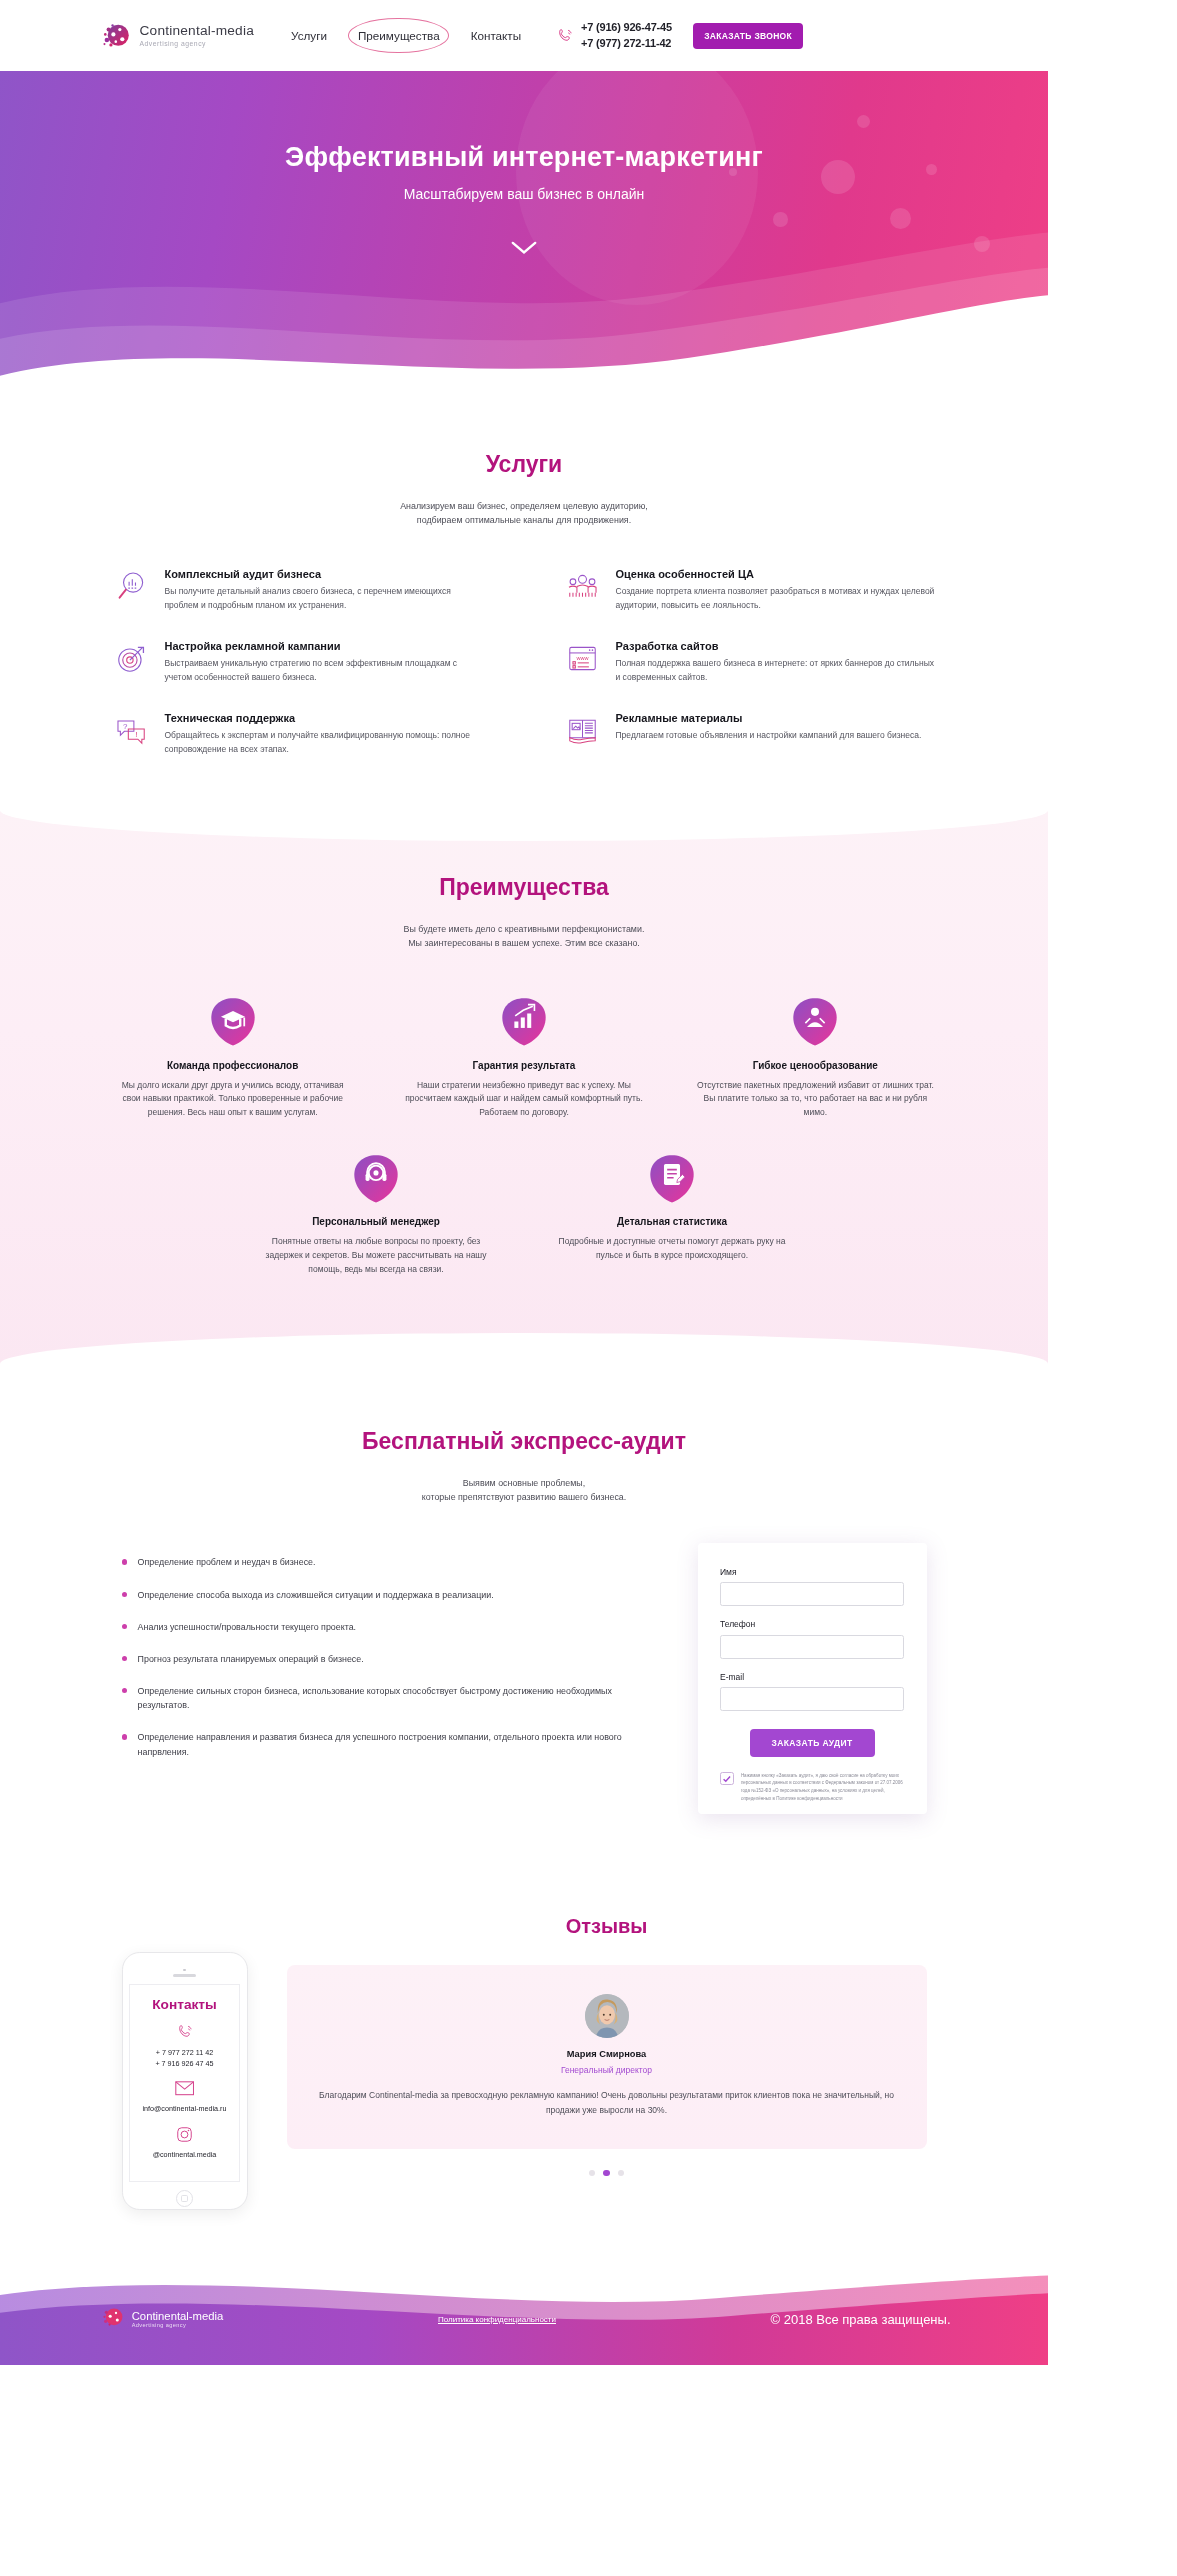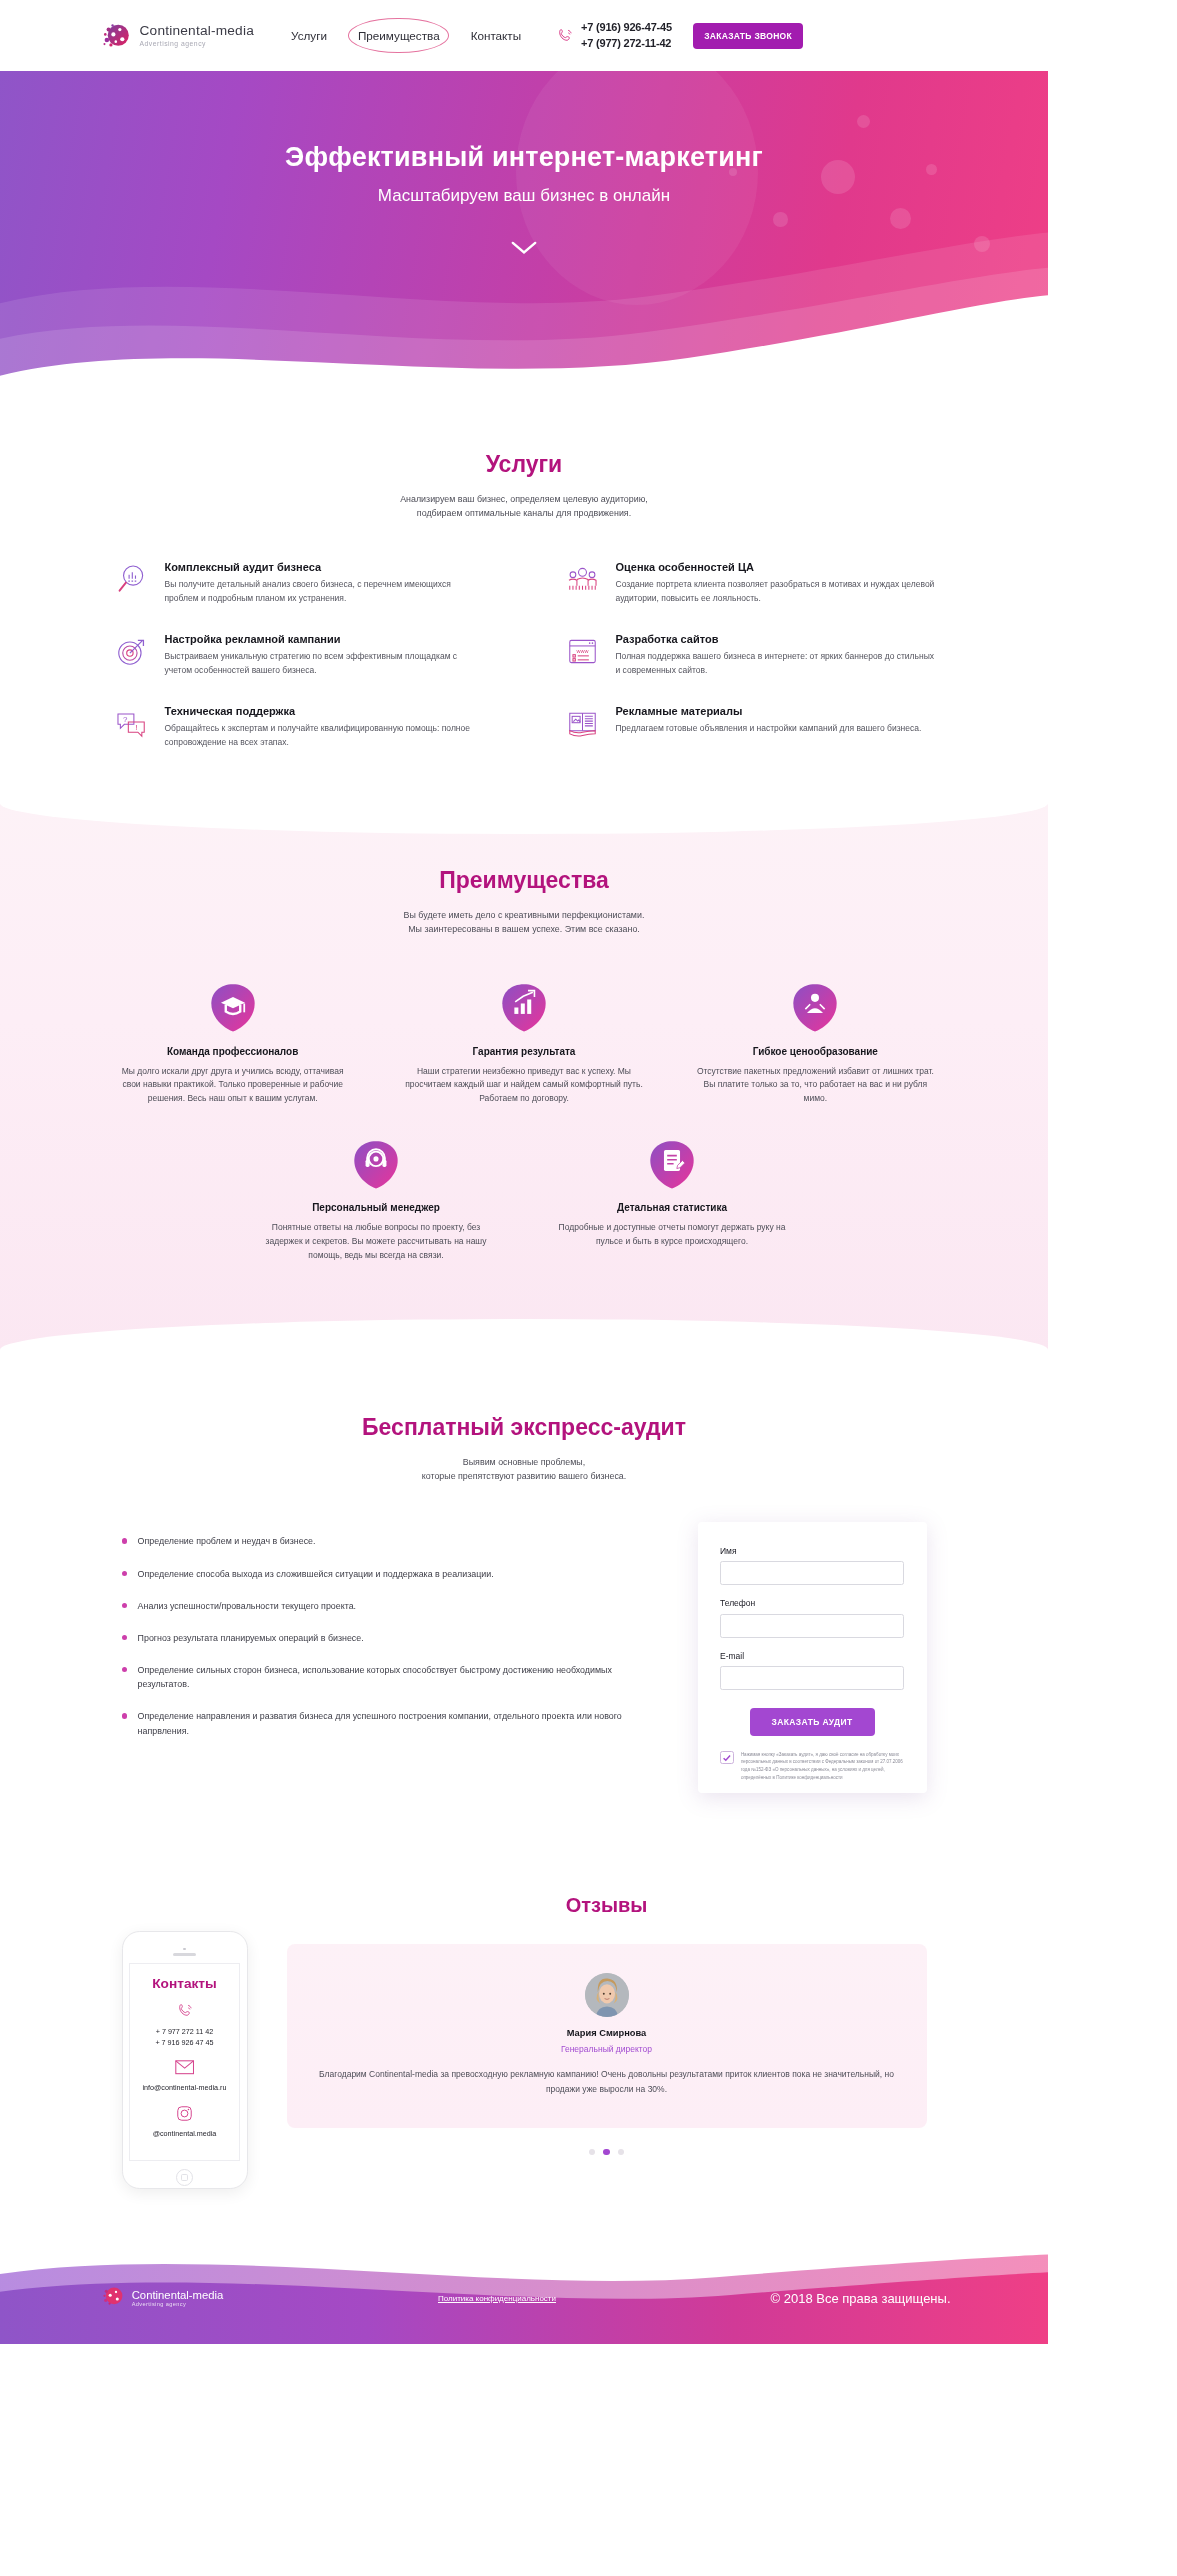--- a/index.html
+++ b/index.html
@@ -54,26 +54,26 @@
   .hero-dots { position:absolute; inset:0; }
   .hero-dots i {
     position:absolute; display:block; border-radius:50%;
     background:rgba(255,255,255,.13);
   }
   .hero svg.waves { position:absolute; left:0; bottom:0; width:100%; height:169px; display:block; }
   .hero-content {
     position:absolute; left:0; right:0; top:71px; text-align:center; z-index:3;
   }
   .hero-title { font-size:27px; color:#fff; font-weight:bold; letter-spacing:0.2px; }
-  .hero-sub { font-size:17px; color:#fff; margin-top:13px; font-weight:400; }
+  .hero-sub { font-size:14px; color:#fff; margin-top:13px; font-weight:400; }
   .chevron { position:absolute; left:50%; transform:translateX(-50%); top:167px; z-index:4; cursor:pointer; }
 
   
   .sec-title { text-align:center; font-size:23px; color:#b3137d; font-weight:bold; }
-  .sec-sub { text-align:center; font-size:8.9px; color:#4d4d57; line-height:1.6; margin-top:14px; }
+  .sec-sub { text-align:center; font-size:8.9px; color:#4d4d57; line-height:1.6; margin-top:21px; }
 
   .wrap { width:853px; margin:0 auto; }
 
   
   .services { padding-top:56px; padding-bottom:48px; background:#fff; }
   .svc-grid { display:grid; grid-template-columns:1fr 1fr; column-gap:81px; row-gap:27px; margin-top:40px; padding:0 16px; }
   .svc-item { display:flex; gap:16px; }
   .svc-ico { width:35px; height:35px; flex:none; margin-top:1.6px; }
   .svc-h { font-size:11px; font-weight:bold; color:#16161d; margin-bottom:5.6px; }
   .svc-p { font-size:8.5px; color:#54545e; line-height:1.62; }

